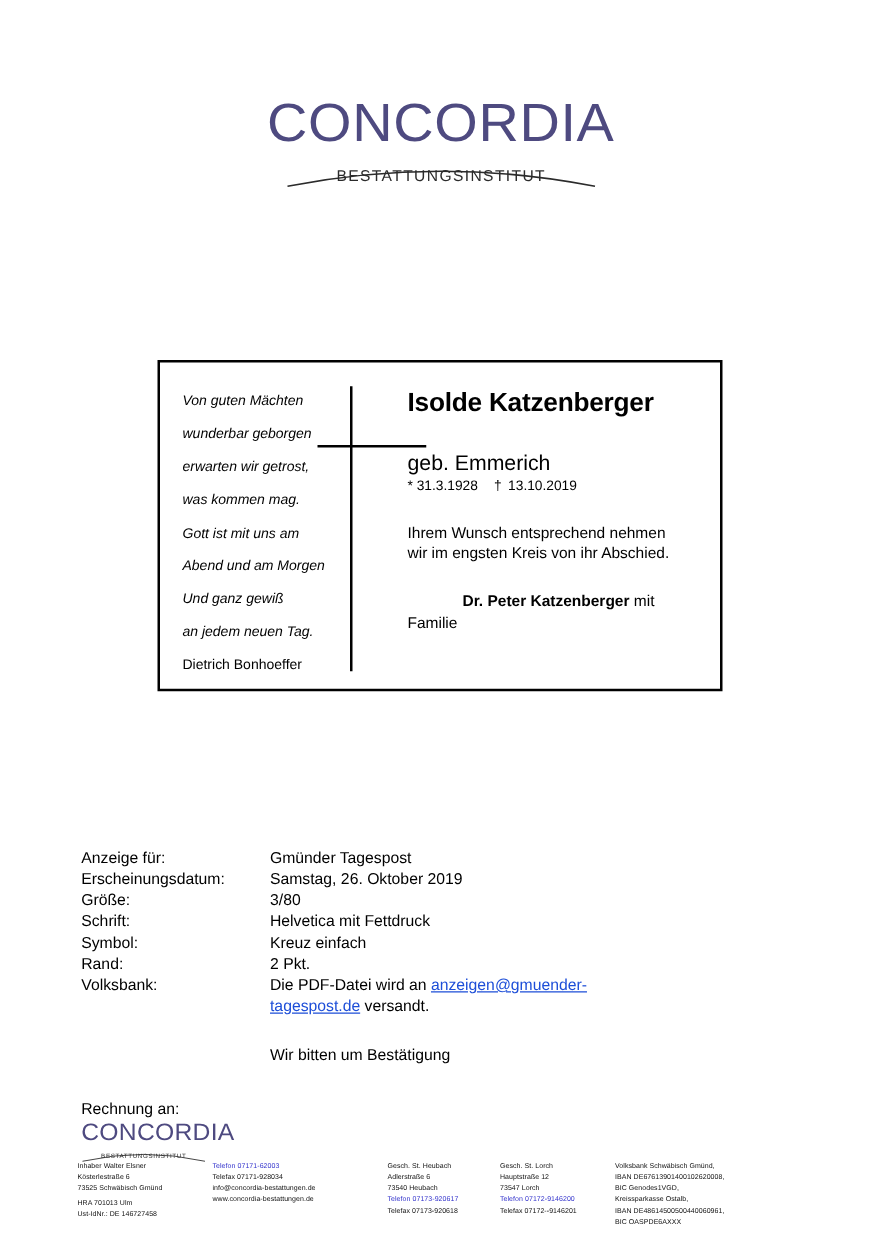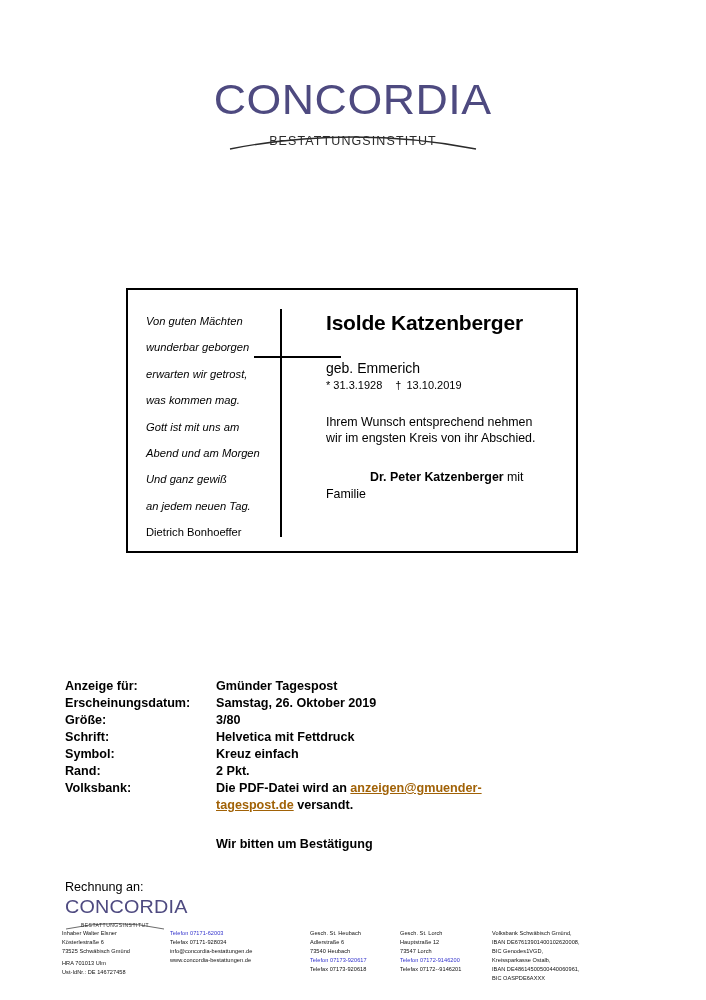--- a/index.html
+++ b/index.html
@@ -116,21 +116,21 @@
   }
   .deceased-name {
     font-size: 21px;
     font-weight: bold;
     line-height: 1.05;
     letter-spacing: -0.2px;
     white-space: nowrap;
   }
   .born-name {
     margin-top: 26px;
-    font-size: 14px;
+    font-size: 17px;
     line-height: 1.28;
   }
   .dates {
     font-size: 11px;
     line-height: 1.28;
     white-space: nowrap;
   }
   .dates .dagger {
     margin-left: 13px;
     margin-right: 2px;
@@ -151,36 +151,35 @@
   }
 
   
   .spec-block {
     position: absolute;
     left: 65px;
     top: 678px;
     width: 420px;
     font-size: 12.6px;
     line-height: 1.35;
-    font-weight: bold;
   }
   .spec-row {
     display: flex;
     align-items: flex-start;
   }
   .spec-label {
     width: 151px;
     flex: 0 0 151px;
   }
   .spec-value {
     flex: 1 1 auto;
   }
   .spec-value a,
   .link-mail {
-    color: #a16207;
+    color: #1d4ed8;
     text-decoration: underline;
   }
   .spec-note-2 {
     margin-left: 151px;
   }
   .spec-confirm {
     margin-left: 151px;
     margin-top: 22px;
   }
 

